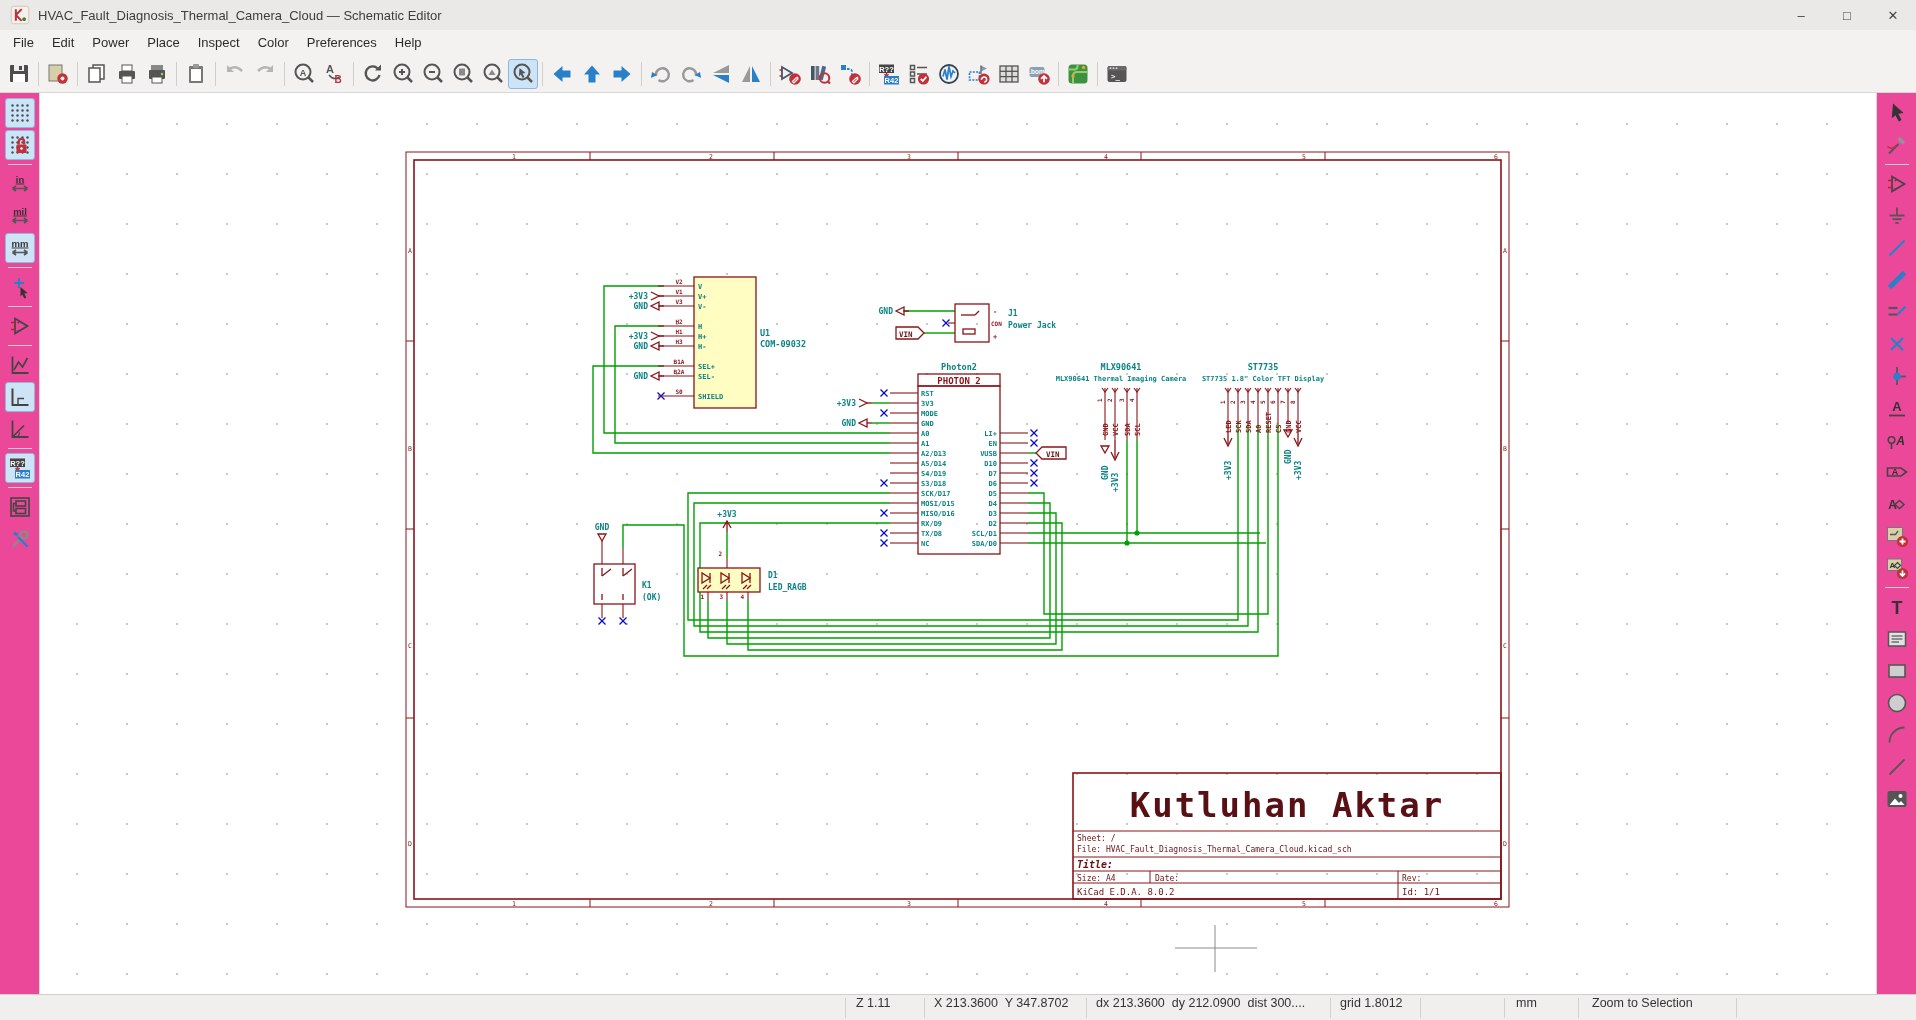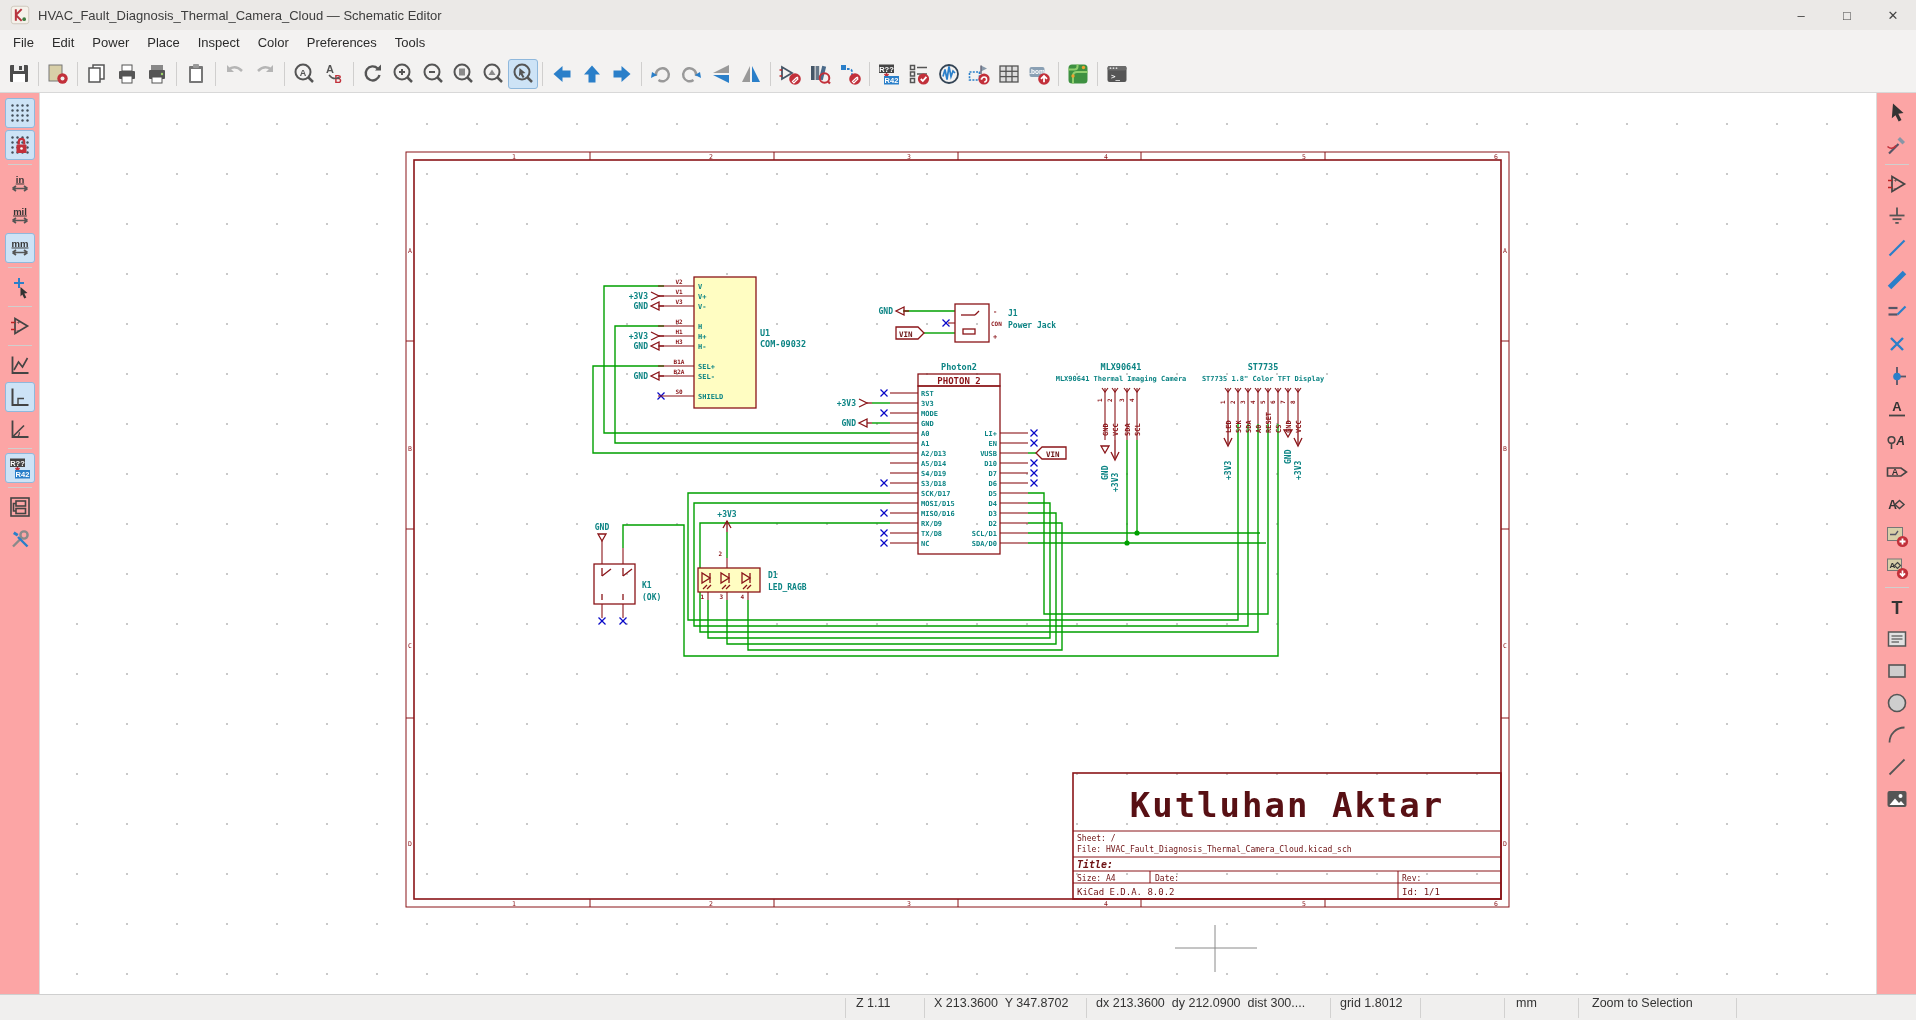--- a/index.html
+++ b/index.html
@@ -9,21 +9,21 @@
   .win-controls{margin-left:auto;display:flex;height:100%;}
   .win-btn{width:46px;display:flex;align-items:center;justify-content:center;font-size:13px;color:#444;}
   .menubar{height:25px;background:#f3f2f1;display:flex;align-items:center;padding-left:4px;font-size:13px;color:#2b2b2b;}
   .menu-item{padding:3px 9px;border-radius:3px;text-align:center;}
   .toolbar{height:38px;background:#f3f2f1;border-bottom:1px solid #d8d8d8;display:flex;align-items:center;padding-left:4px;}
   .icon-btn{width:30px;height:30px;border-radius:3px;display:flex;align-items:center;justify-content:center;border:1px solid transparent;flex:0 0 auto;}
   .icon-btn svg{width:24px;height:24px;}
   .icon-btn.active{background:#cde3f6;border-color:#8fb8dc;}
   .tsep{width:1px;height:24px;background:#d0cfce;margin:0 4px;flex:0 0 auto;}
   .work{display:flex;height:901px;}
-  .sidebar{width:40px;background:#fca5a5;display:flex;flex-direction:column;align-items:center;padding-top:4px;flex:0 0 auto;}
+  .sidebar{width:40px;background:#ec4899;display:flex;flex-direction:column;align-items:center;padding-top:4px;flex:0 0 auto;}
   .sidebar.left{border-right:1px solid #dcdbda;}
   .sidebar.right{border-left:1px solid #dcdbda;}
   .sidebar .icon-btn{margin:1px 0;}
   .ssep{height:1px;width:24px;background:#d0cfce;margin:3px 0;}
   .canvas{position:relative;flex:1 1 auto;background-color:#fff;
     background-image:radial-gradient(circle,#c9c9c9 1px,rgba(0,0,0,0) 1.3px);
     background-size:50px 50px;background-position:12px 6px;}
   svg.sch{position:absolute;left:0;top:0;}
   .statusbar{height:26px;background:#f0efee;border-top:1px solid #cfcfcf;position:relative;font-size:12.5px;color:#333;}
   .sb{position:absolute;top:1px;white-space:pre;}
@@ -70,21 +70,21 @@
 </div>
 
 <div class="menubar" id="menubar">
     <div class="menu-item">File</div>
     <div class="menu-item">Edit</div>
     <div class="menu-item">Power</div>
     <div class="menu-item">Place</div>
     <div class="menu-item">Inspect</div>
     <div class="menu-item">Color</div>
     <div class="menu-item">Preferences</div>
-    <div class="menu-item">Tools</div>
+    <div class="menu-item">Help</div>
   </div>
 <div class="toolbar" id="toolbar-top">
     <div class="icon-btn">
       <svg viewBox="0 0 24 24">
         <rect x="3" y="3" width="18" height="17" rx="1" fill="#4d4d4d"></rect>
         <rect x="7" y="3" width="10" height="6" fill="#eee"></rect>
         <rect x="12" y="4" width="3" height="4" fill="#4d4d4d"></rect>
         <rect x="6" y="12" width="12" height="8" fill="#fff"></rect>
       </svg>
     </div>

